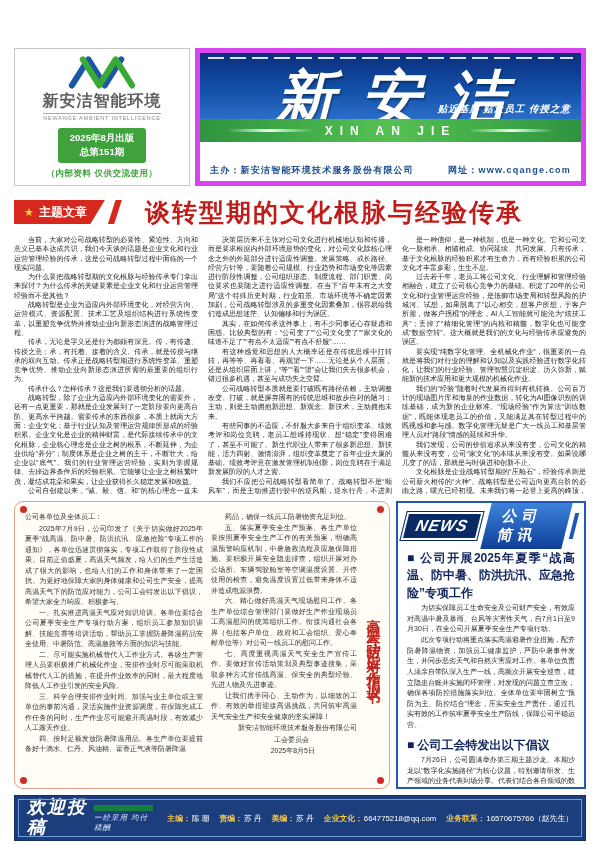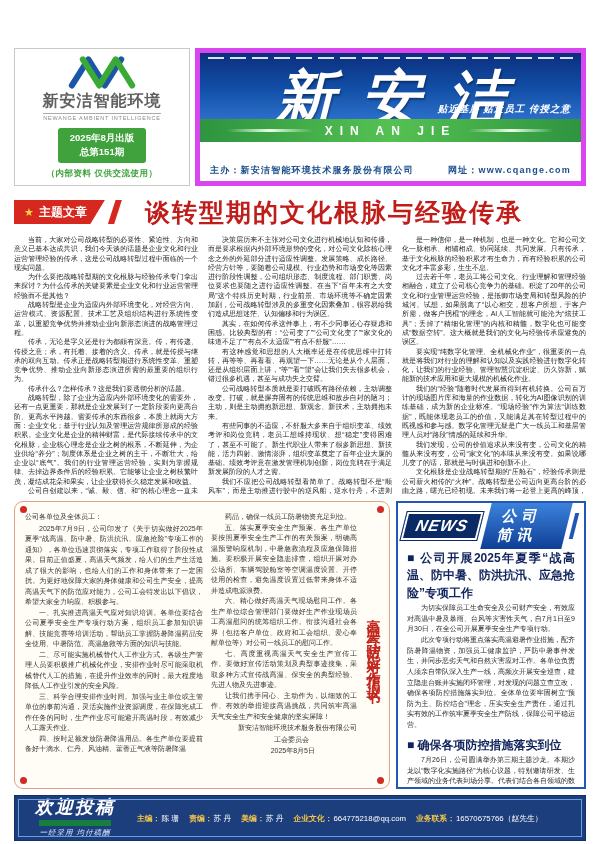--- a/index.html
+++ b/index.html
@@ -53,21 +53,21 @@
   .news-label{background:#0a2a66;color:#fff;font-weight:bold;font-style:italic;font-size:16px;letter-spacing:1px;padding:3px 10px;transform:skewX(-14deg);border:2px solid #fff;outline:1px solid #0a2a66;}
   .news-title{background:linear-gradient(180deg,#3c82dd,#0f3f96);color:#fff;font-weight:bold;font-size:15px;letter-spacing:5px;padding:4px 22px 4px 14px;transform:skewX(-14deg);margin-left:6px;}
   .news-title-slash{width:8px;height:26px;background:#2157b5;transform:skewX(-14deg);margin-left:5px;}
   .news-body{padding:2px 9px 4px;font-size:7px;line-height:1.52;text-align:justify;color:#2a2a2a;overflow:hidden;}
   .news-item-title{font-weight:bold;color:#10245c;margin:6px 0 1px;font-size:12px;line-height:1.45;}
   .news-item-paras p{margin:0;text-indent:2em;}
 
   
   .footer{margin-top:6px;height:46px;background:#1d3e7c;position:relative;display:flex;align-items:center;padding:0 12px;box-sizing:border-box;gap:14px;border:1px solid #16305f;}
   .footer::after{content:"";position:absolute;inset:3px;border:1px solid #6d9fe0;pointer-events:none;}
-  .welcome{display:flex;flex-direction:column;align-items:center;min-width:96px;}
+  .welcome{display:flex;flex-direction:row;align-items:center;min-width:96px;}
   .welcome-title{color:#fff;font-weight:bold;font-style:italic;font-size:18px;letter-spacing:2px;line-height:1.1;}
   .welcome-sub{color:#d7e5ff;font-size:7.5px;border-top:6px solid #15803d;padding-top:2px;margin-top:2px;letter-spacing:1px;font-style:italic;}
   .footer-fields{display:flex;flex-wrap:nowrap;gap:10px;font-size:7.8px;white-space:nowrap;align-items:center;}
   .ff-label{color:#f3c64a;font-weight:bold;}
   .ff-value{color:#fff;margin-left:1px;}
 </style>
 </head>
 <body>
 
 <div class="page">
@@ -193,21 +193,21 @@
       </div>
       <div class="news-body">
         <div class="news-item">
           <div class="news-item-title">■ 公司开展2025年夏季“战高温、防中暑、防洪抗汛、应急抢险”专项工作</div>
           <div class="news-item-paras">
               <p>为切实保障员工生命安全及公司财产安全，有效应对高温中暑及暴雨、台风等灾害性天气，自7月1日至9月30日，在全公司开展夏季安全生产专项行动。</p>
               <p>此次专项行动将重点落实高温避暑作业措施，配齐防暑降温物资，加强员工健康监护，严防中暑事件发生，并同步恶劣天气和自然灾害应对工作。各单位负责人须亲自带队深入生产一线，高频次开展安全巡查，建立隐患台账并实施闭环管理，对发现的问题立查立改，确保各项防控措施落实到位。全体单位要牢固树立“预防为主、防控结合”理念，压实安全生产责任，通过扎实有效的工作筑牢夏季安全生产防线，保障公司平稳运营。</p>
             </div>
         </div>
         <div class="news-item">
-          <div class="news-item-title">■ 确保各项防控措施落实到位</div>
+          <div class="news-item-title">■ 公司工会特发出以下倡议</div>
           <div class="news-item-paras">
               <p>7月26日，公司圆满举办第三期主题沙龙。本期沙龙以“数字化实施路径”为核心议题，特别邀请研发、生产领域的业务代表到场分享。代表们结合各自领域的数字化推进历程，分享了实践经验，并通过具体案例展现了数字化提升研发效率、优化生产调度等方面的实际应用成效，让参会者更清晰地了解公司数字化推进现状。</p>
             </div>
         </div>
       </div>
     </div>
   </div>
 
   <div class="footer">
     <div class="welcome">

